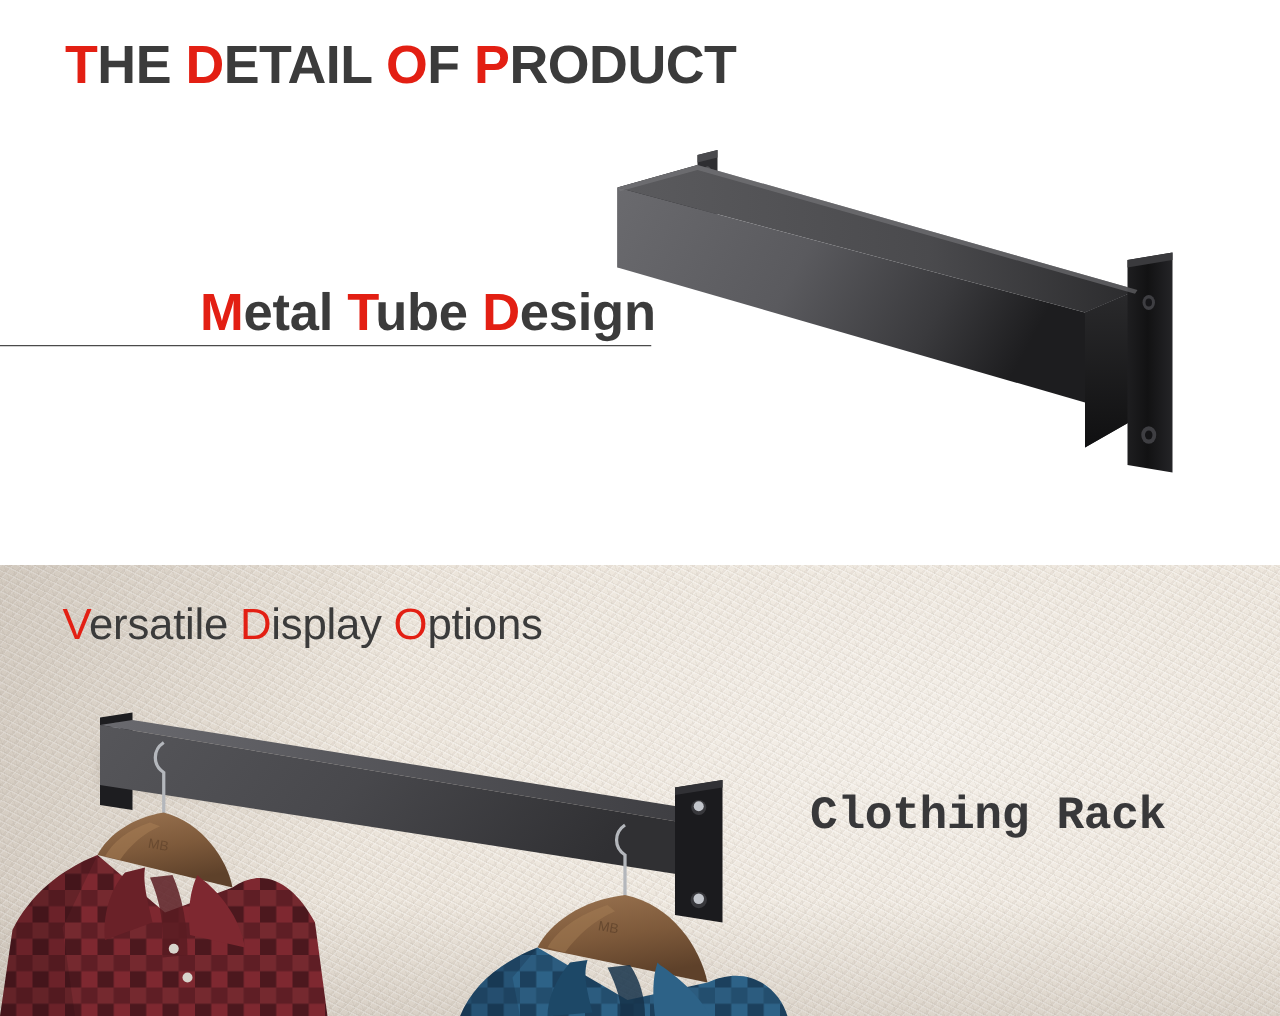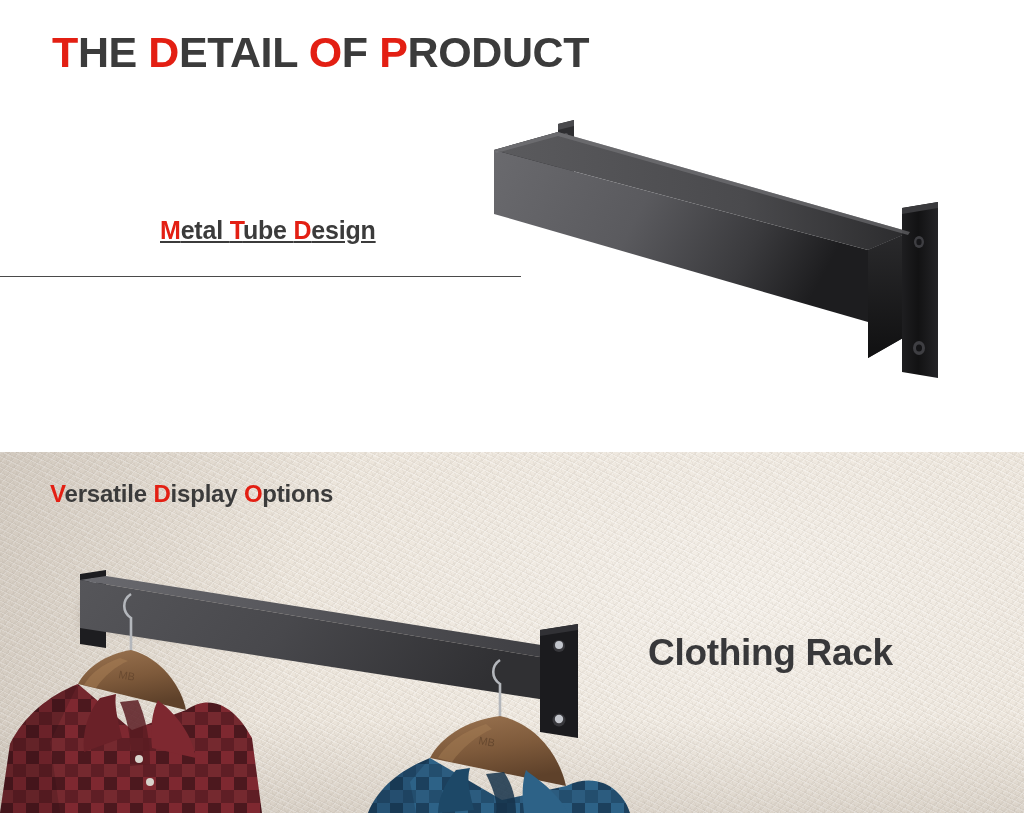--- a/index.html
+++ b/index.html
@@ -39,27 +39,26 @@
     font-weight: bold;
     letter-spacing: -0.4px;
     color: #3b3b3b;
     white-space: nowrap;
   }
   .accent { color: #e31f13; }
 
   .feature-title {
     position: absolute;
     left: 160px;
-    top: 216px;
-    font-size: 25px;
+    top: 226px;
+    font-size: 42px;
     font-weight: bold;
     color: #3b3b3b;
     white-space: nowrap;
     letter-spacing: -0.2px;
-    text-decoration: underline;
   }
 
   .divider {
     position: absolute;
     left: 0;
     top: 276px;
     width: 521px;
     height: 1px;
     background: #4a4a4a;
   }
@@ -110,36 +109,37 @@
     inset: 0;
     background:
       linear-gradient(105deg, rgba(120,108,94,0.16) 0%, rgba(255,255,255,0.0) 30%),
       linear-gradient(0deg, rgba(110,98,86,0.13) 0%, rgba(255,255,255,0.0) 26%);
   }
 
   .photo-heading {
     position: absolute;
     left: 50px;
     top: 28px;
-    font-size: 24px;
-    font-weight: bold;
+    font-size: 35px;
+    font-weight: normal;
     color: #3b3b3b;
     white-space: nowrap;
     letter-spacing: -0.2px;
   }
 
   .photo-caption {
     position: absolute;
     left: 648px;
     top: 180px;
     font-size: 37px;
     font-weight: bold;
     color: #38383a;
     white-space: nowrap;
     letter-spacing: -0.3px;
+    font-family: Liberation Mono, monospace;
   }
 
   .scene {
     position: absolute;
     left: 0;
     top: 0;
     width: 1024px;
     height: 361px;
   }
   .scene svg { display: block; }

